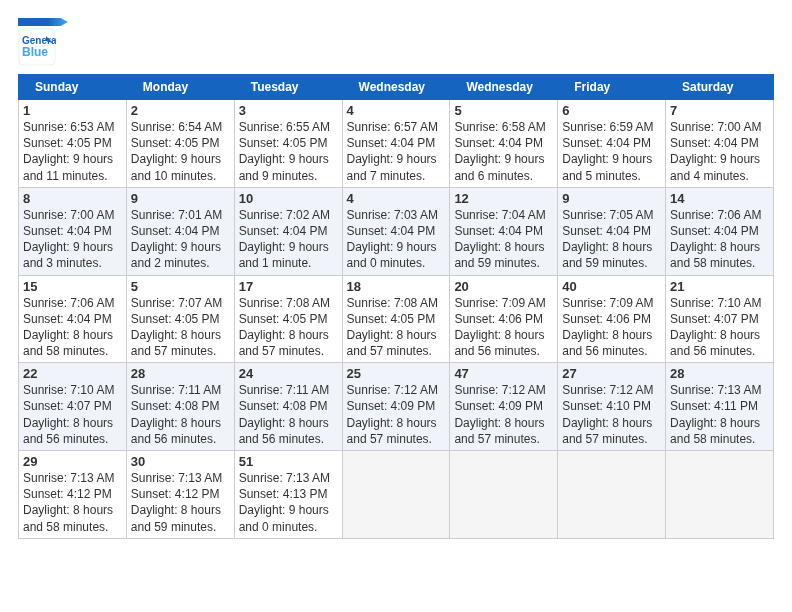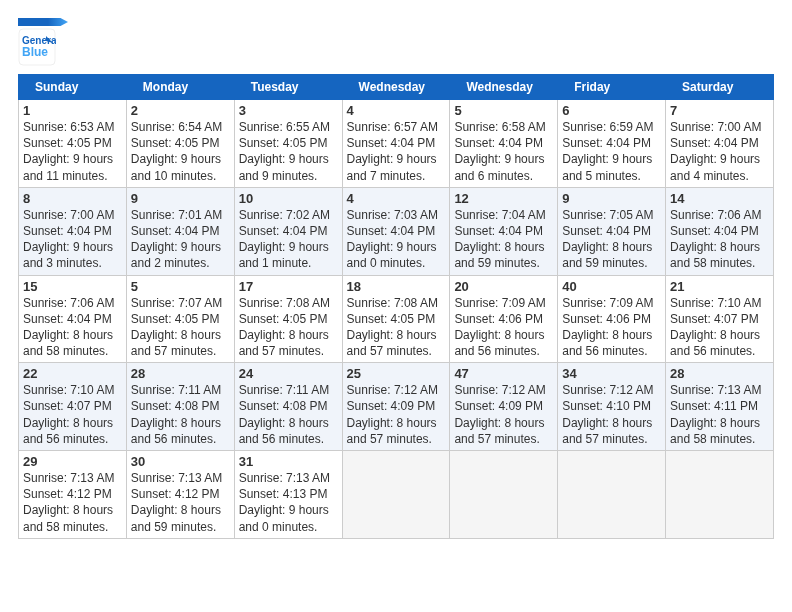--- a/index.html
+++ b/index.html
@@ -224,39 +224,39 @@
           </td>
           <td>
             <span class="day-num">25</span>
             <div class="day-info">Sunrise: 7:12 AM<br>Sunset: 4:09 PM<br>Daylight: 8 hours<br>and 57 minutes.</div>
           </td>
           <td>
             <span class="day-num">47</span>
             <div class="day-info">Sunrise: 7:12 AM<br>Sunset: 4:09 PM<br>Daylight: 8 hours<br>and 57 minutes.</div>
           </td>
           <td>
-            <span class="day-num">34</span>
+            <span class="day-num">27</span>
             <div class="day-info">Sunrise: 7:12 AM<br>Sunset: 4:10 PM<br>Daylight: 8 hours<br>and 57 minutes.</div>
           </td>
           <td>
             <span class="day-num">28</span>
             <div class="day-info">Sunrise: 7:13 AM<br>Sunset: 4:11 PM<br>Daylight: 8 hours<br>and 58 minutes.</div>
           </td>
         </tr>
         <tr class="footer-row">
           <td>
             <span class="day-num">29</span>
             <div class="day-info">Sunrise: 7:13 AM<br>Sunset: 4:12 PM<br>Daylight: 8 hours<br>and 58 minutes.</div>
           </td>
           <td>
             <span class="day-num">30</span>
             <div class="day-info">Sunrise: 7:13 AM<br>Sunset: 4:12 PM<br>Daylight: 8 hours<br>and 59 minutes.</div>
           </td>
           <td>
-            <span class="day-num">31</span>
+            <span class="day-num">51</span>
             <div class="day-info">Sunrise: 7:13 AM<br>Sunset: 4:13 PM<br>Daylight: 9 hours<br>and 0 minutes.</div>
           </td>
           <td class="empty-cell"></td>
           <td class="empty-cell"></td>
           <td class="empty-cell"></td>
           <td class="empty-cell"></td>
         </tr>
       </tbody>
   </table>
 </div>

